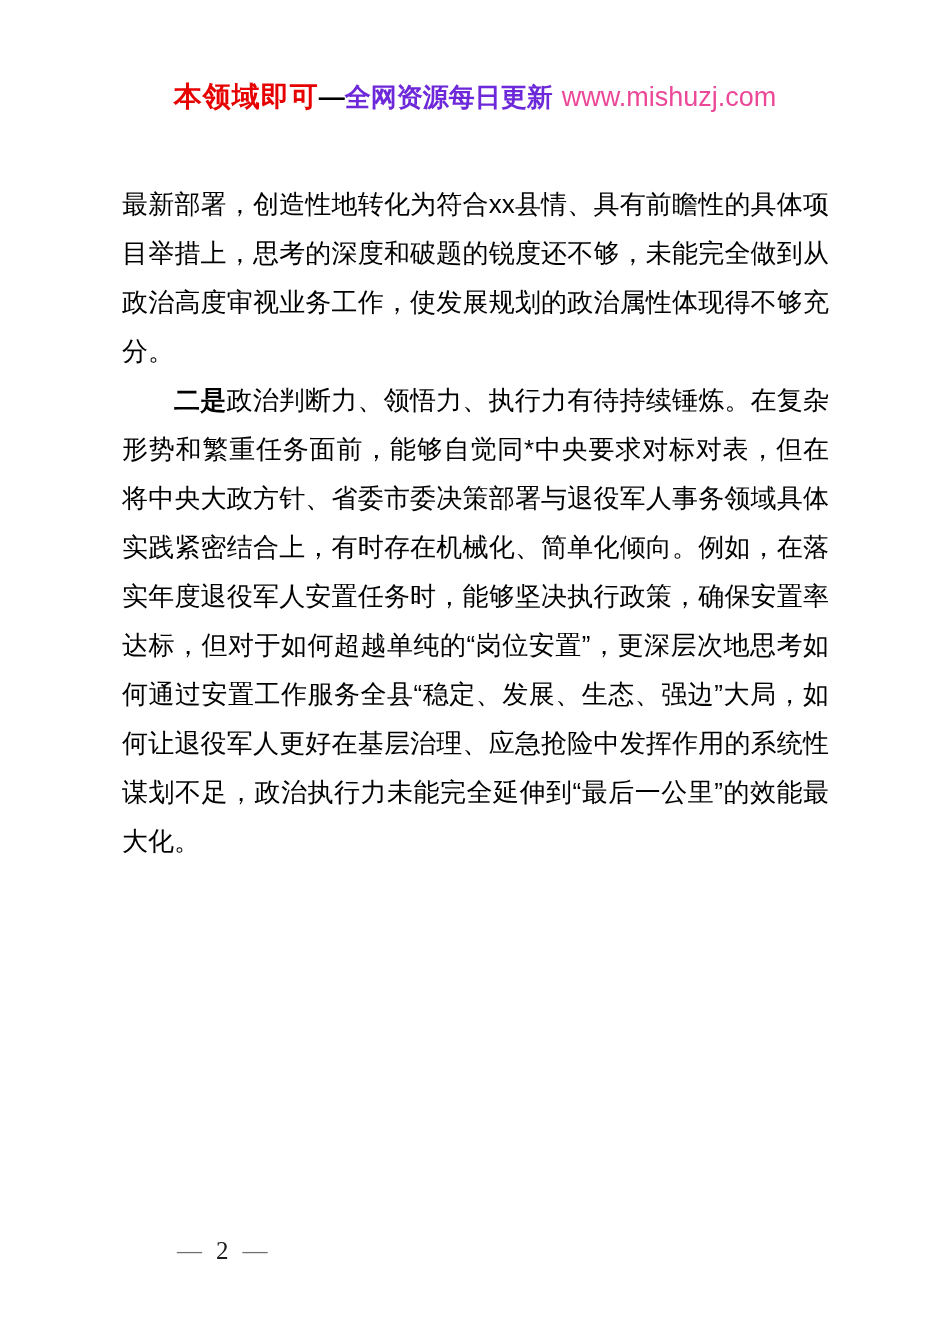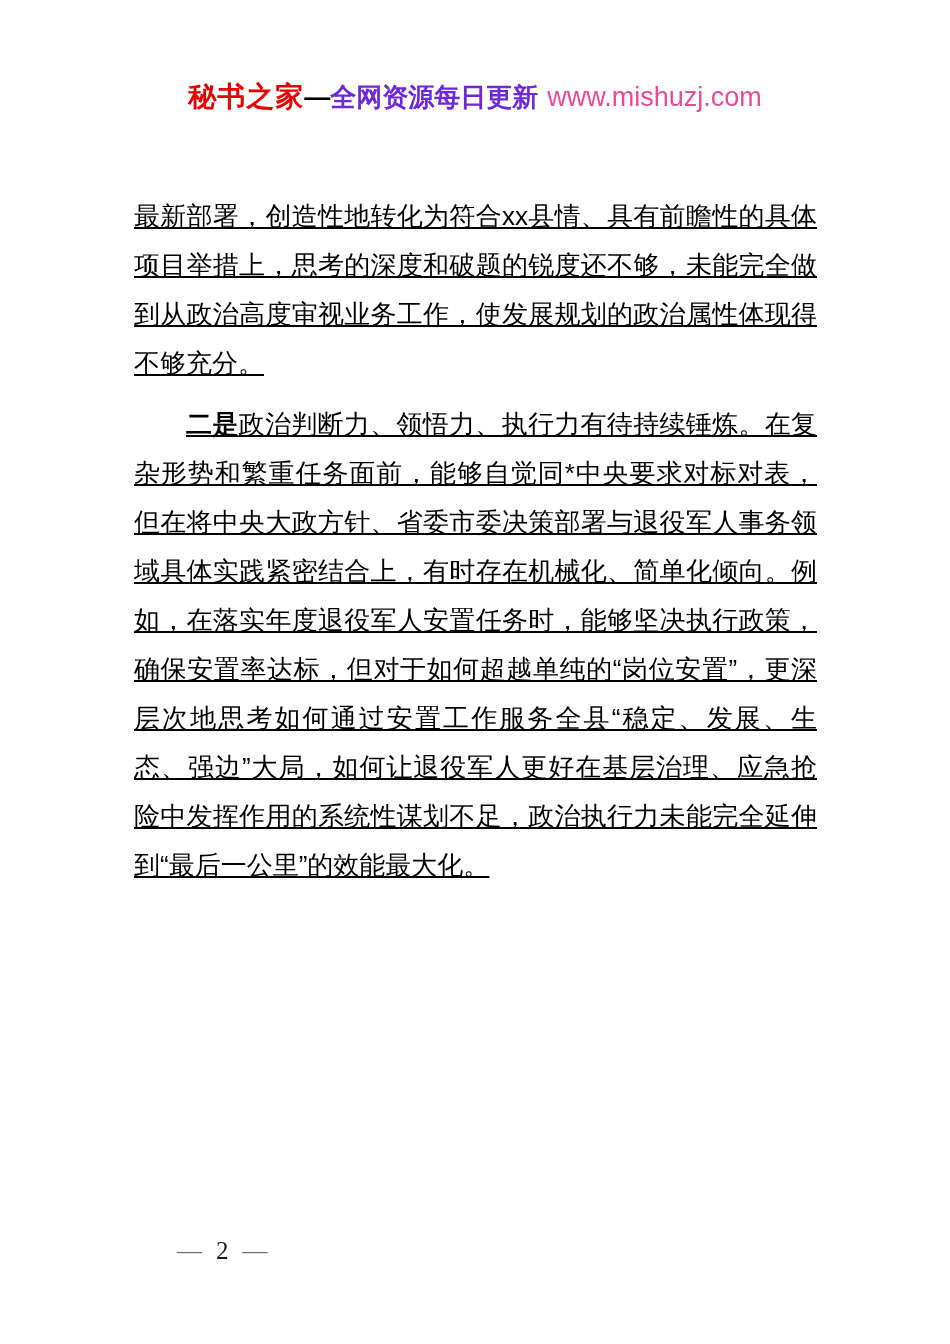--- a/index.html
+++ b/index.html
@@ -45,21 +45,21 @@
     position: absolute;
     left: 122px;
     top: 180px;
     width: 707px;
     font-size: 26px;
     line-height: 49px;
     text-align: justify;
     text-justify: inter-character;
     color: #000000;
   }
-  .para { margin: 12px; text-decoration: underline; }
+  .para { margin: 0; }
   .para.indent { text-indent: 52px; }
   .lead { font-weight: bold; }
   
   .footer {
     position: absolute;
     top: 1237px;
     left: 177px;
     font-family: "Liberation Serif", serif;
     font-size: 25px;
     line-height: 28px;
@@ -68,21 +68,21 @@
   }
   .footer .dash { color: #707070; }
   .footer .num { margin: 0 14px; color: #1a1a1a; }
 </style>
 </head>
 <body>
 
 <div class="page">
 
   <div class="header">
-    <span class="site-name">秘书之家</span><span class="sep">—</span><span class="tagline">全网资源每日更新</span><span class="url">www.mishuzj.com</span>
+    <span class="site-name">本领域即可</span><span class="sep">—</span><span class="tagline">全网资源每日更新</span><span class="url">www.mishuzj.com</span>
   </div>
 
   <div class="content">
     <p class="para"><span>最新部署，创造性地转化为符合xx县情、具有前瞻性的具体项目举措上，思考的深度和破题的锐度还不够，未能完全做到从政治高度审视业务工作，使发展规划的政治属性体现得不够充分。</span></p>
     <p class="para indent"><span class="lead">二是</span><span>政治判断力、领悟力、执行力有待持续锤炼。在复杂形势和繁重任务面前，能够自觉同*中央要求对标对表，但在将中央大政方针、省委市委决策部署与退役军人事务领域具体实践紧密结合上，有时存在机械化、简单化倾向。例如，在落实年度退役军人安置任务时，能够坚决执行政策，确保安置率达标，但对于如何超越单纯的“岗位安置”，更深层次地思考如何通过安置工作服务全县“稳定、发展、生态、强边”大局，如何让退役军人更好在基层治理、应急抢险中发挥作用的系统性谋划不足，政治执行力未能完全延伸到“最后一公里”的效能最大化。</span></p>
   </div>
 
   <div class="footer">
     <span class="dash">—</span><span class="num">2</span><span class="dash">—</span>
   </div>

